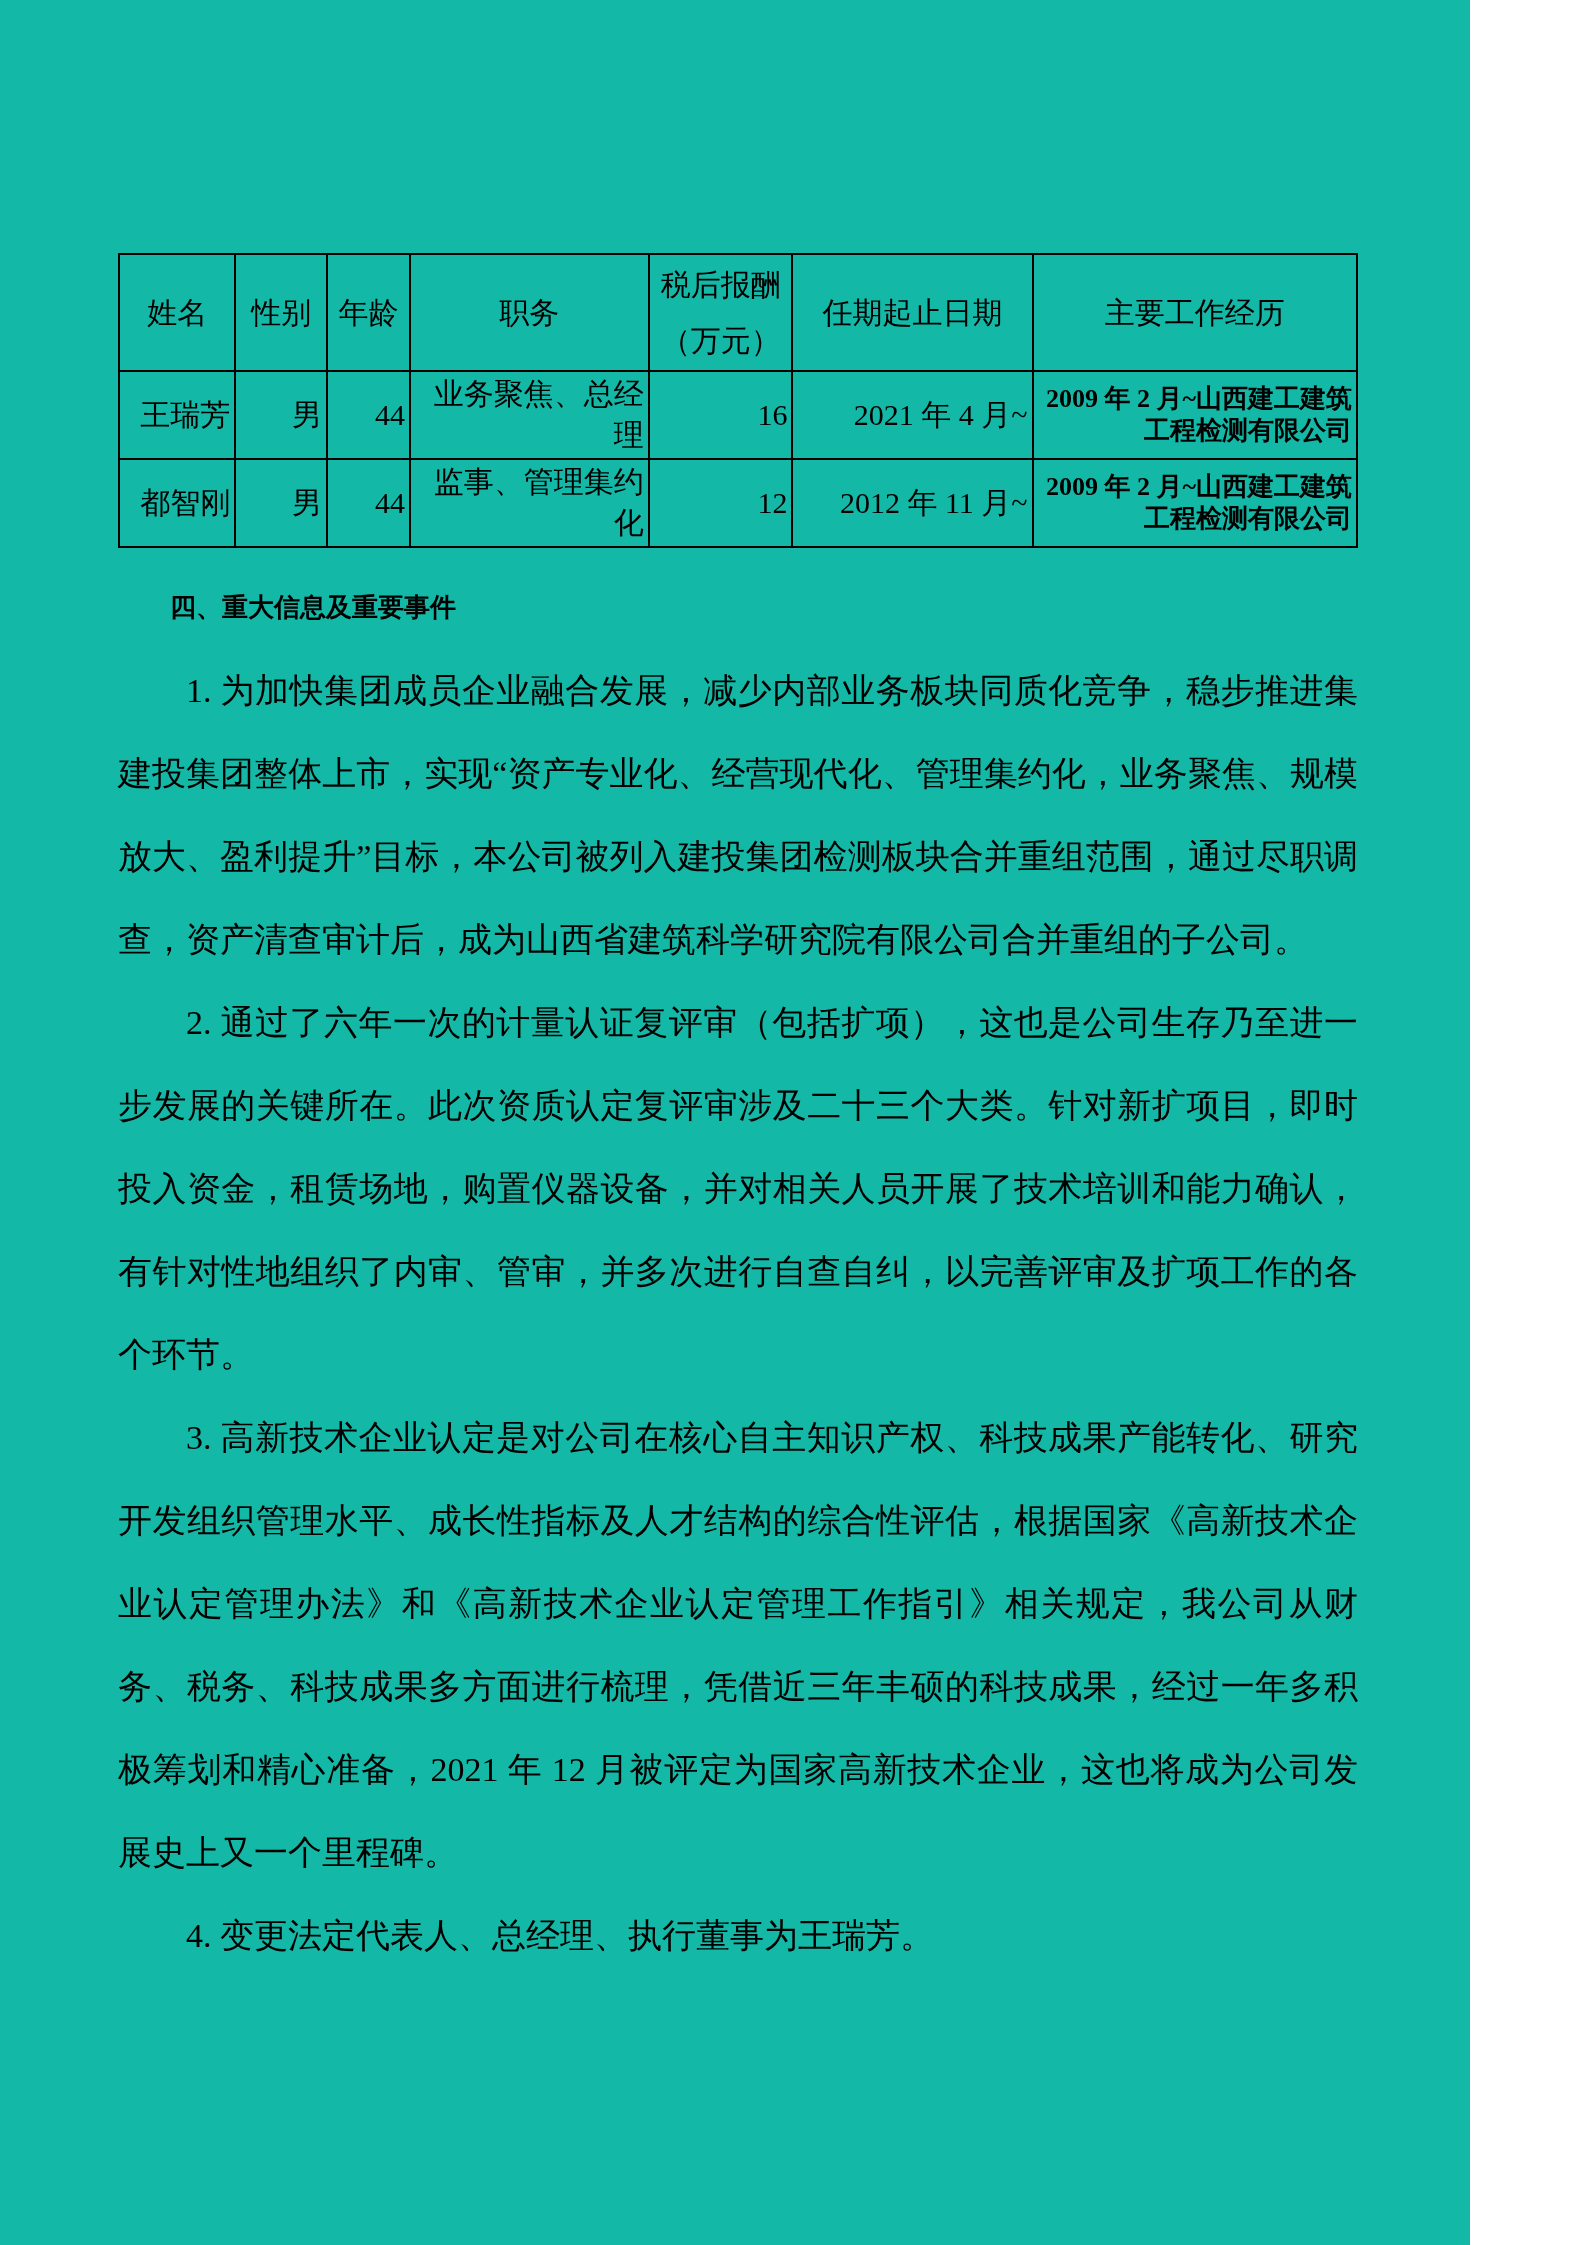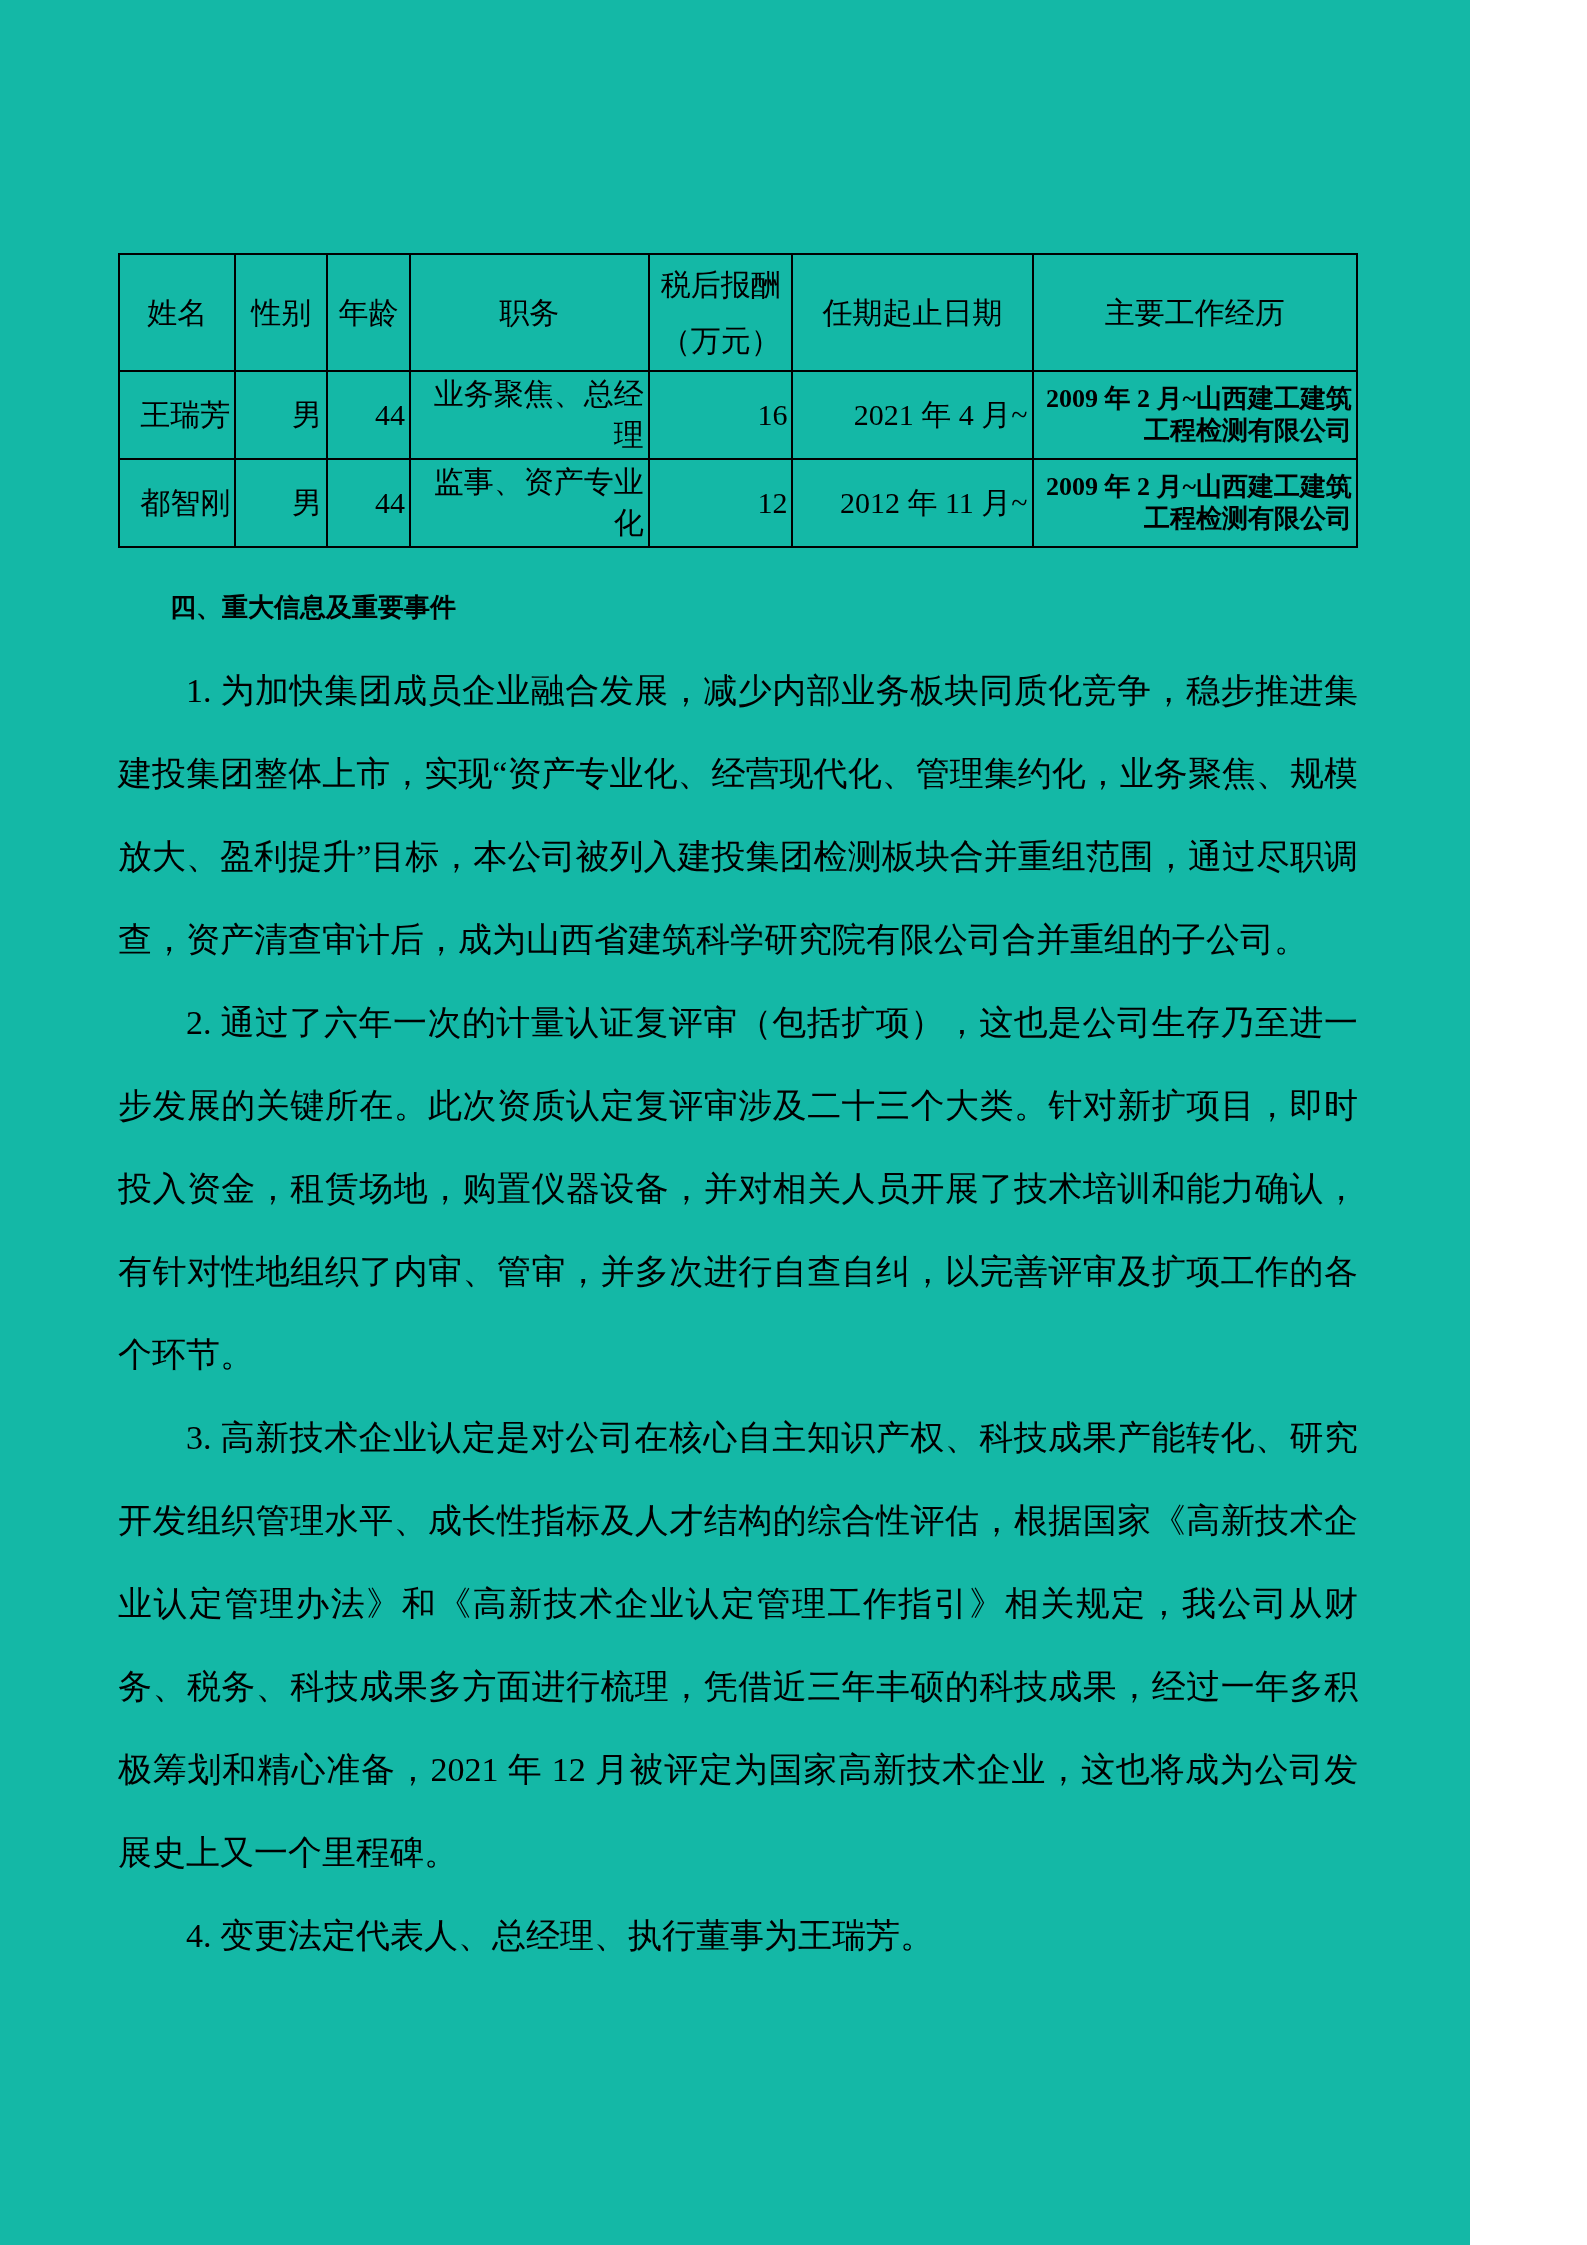--- a/index.html
+++ b/index.html
@@ -99,21 +99,21 @@
         <td>44</td>
         <td>业务聚焦、总经理</td>
         <td>16</td>
         <td>2021 年 4 月~</td>
         <td class="c-exp">2009 年 2 月~山西建工建筑工程检测有限公司</td>
       </tr>
       <tr>
         <td>都智刚</td>
         <td>男</td>
         <td>44</td>
-        <td>监事、资产专业化</td>
+        <td>监事、管理集约化</td>
         <td>12</td>
         <td>2012 年 11 月~</td>
         <td class="c-exp">2009 年 2 月~山西建工建筑工程检测有限公司</td>
       </tr>
     </tbody>
   </table>
 
   <h2 class="heading">四、重大信息及重要事件</h2>
 
   <p class="para">1. 为加快集团成员企业融合发展，减少内部业务板块同质化竞争，稳步推进集建投集团整体上市，实现“资产专业化、经营现代化、管理集约化，业务聚焦、规模放大、盈利提升”目标，本公司被列入建投集团检测板块合并重组范围，通过尽职调查，资产清查审计后，成为山西省建筑科学研究院有限公司合并重组的子公司。</p>

